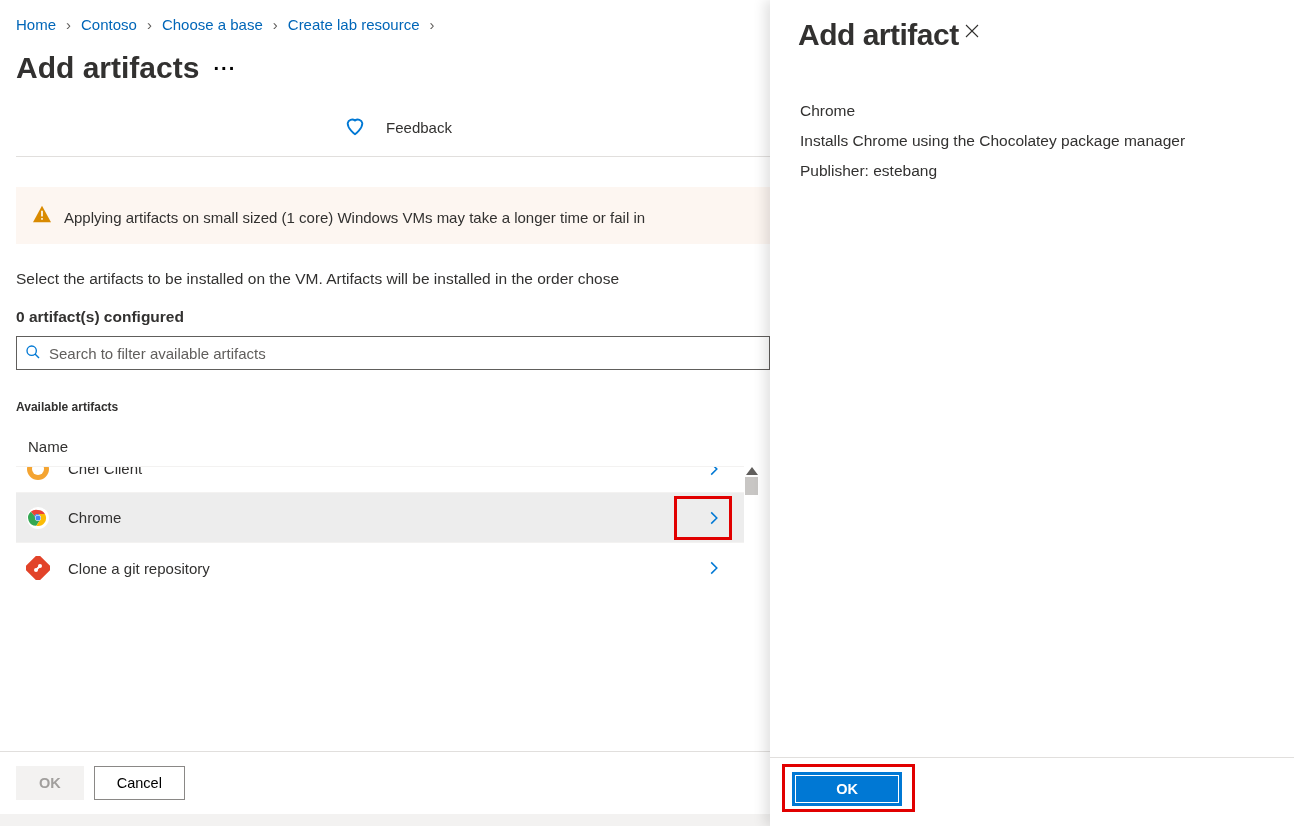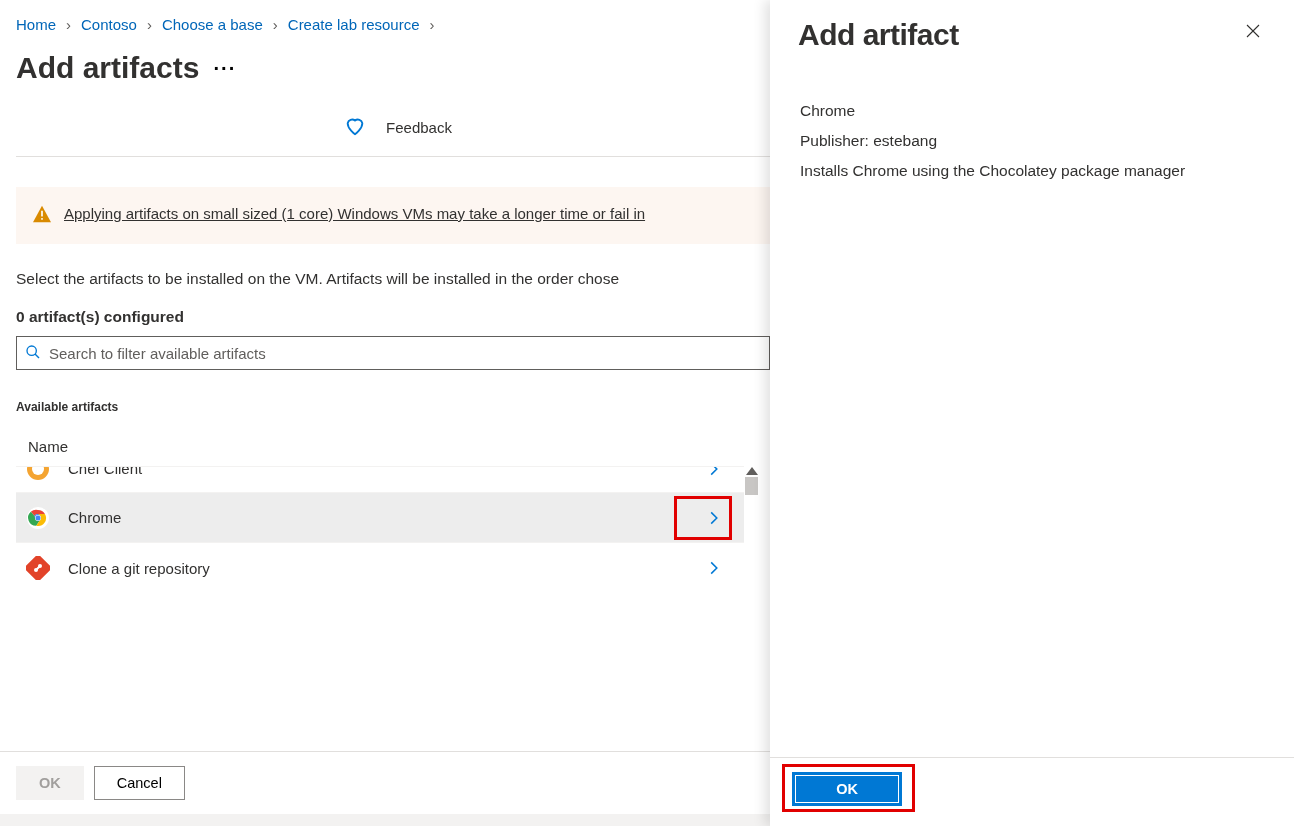--- a/index.html
+++ b/index.html
@@ -16,21 +16,21 @@
   }
   .main { padding: 16px 0 0 16px; width: 770px; }
   .breadcrumb { display:flex; align-items:center; gap:10px; font-size:15px; padding-bottom:16px;}
   .breadcrumb a { color:#0066b8; cursor:pointer; }
   .bc-sep { color:#605e5c; }
   h1.page-title { font-size:30px; font-weight:600; margin:2px 0 20px 0; display:flex; align-items:center; gap:14px;}
   .ellipsis-btn { font-size:20px; color:#000; cursor:pointer; letter-spacing:1px; line-height:0; }
   .feedback-row { display:flex; align-items:center; gap:20px; padding:10px 0 16px 10px; border-bottom:1px solid #e1dfdd; margin-bottom:30px;justify-content:center;}
   .heart-icon svg { width:22px; height:22px; stroke:#0078d4; fill:none; stroke-width:2;}
   .feedback-text { font-size:15px;}
-  .warning-banner { background:#fdf6f1; padding:18px 16px; display:flex; align-items:flex-start; gap:12px; margin-bottom:26px; font-size:15px;text-decoration:underline;}
+  .warning-banner { background:#fdf6f1; padding:18px 16px; display:flex; align-items:flex-end; gap:12px; margin-bottom:26px; font-size:15px;}
   .warn-icon { width:20px; height:18px; }
   .intro { font-size:15.5px; margin-bottom:20px;}
   .count { font-weight:700; font-size:15.5px; margin-bottom:10px;}
   .search-box { border:1px solid #605e5c; height:34px; display:flex; align-items:center; padding:0 8px; gap:6px; margin-bottom:30px;}
   .search-box input { border:none; outline:none; flex:1; font-size:15px; color:#1d4ed8;}
   .search-box input::placeholder{color:#605e5c;}
   .mag-icon svg { width:16px; height:16px; stroke:#0078d4; stroke-width:2; fill:none;}
   .section-label { font-size:12px; margin-bottom:14px;font-weight:bold;}
   .col-header { font-weight:400; font-size:15px; padding:10px 12px; border-bottom:1px solid transparent;}
   .artifact-list { border-top:1px solid #f3f2f1; width:728px; position:relative;}
@@ -47,21 +47,21 @@
   .red-box { position:absolute; border:3px solid #e10000; pointer-events:none;}
   .scrollbar-stub { position:absolute; right:-14px; top:10px; width:13px; height:18px; background:#c8c6c4;}
   .scrollbar-triangle { position:absolute; right:-14px; top:0; width:0;height:0; border-left:6px solid transparent; border-right:6px solid transparent; border-bottom:8px solid #605e5c;}
   .footer-bar { position:absolute; left:0; bottom:12px; padding:14px 16px; display:flex; gap:10px; border-top:1px solid #e1dfdd; width:770px; background:#fff;}
   .btn { height:34px; padding:0 22px; font-size:14.5px; border:1px solid #8a8886; background:#fff; cursor:pointer;}
   .btn.disabled { background:#f3f2f1; color:#a19f9d; border-color:#f3f2f1; font-weight:600;}
   .bottom-gray-strip { position:absolute; left:0; bottom:0; height:12px; width:770px; background:#f3f2f1;}
 
   
   .panel { position:absolute; top:0; right:0; width:524px; height:826px; background:#fff; box-shadow:-5px 0 12px rgba(0,0,0,.12); display:flex; flex-direction:column;}
-  .panel-head { display:flex; align-items:flex-start; justify-content:space-between; padding:18px 28px 10px 28px;}
+  .panel-head { display:flex; align-items:flex-start; padding:18px 28px 10px 28px;}
   .panel-title { font-size:30px; font-weight:600; letter-spacing:-0.5px;}
   .close-btn { cursor:pointer; padding:4px;}
   .close-btn svg { width:18px; height:18px; stroke:#323130; stroke-width:1.5;}
   .panel-body { padding:40px 30px 0 30px; flex:1; font-size:15.5px;}
   .panel-body .line { margin-bottom:12px;}
   .panel-foot { border-top:1px solid #e1dfdd; padding:14px 22px 20px 22px; position:relative;}
   .ok-primary { background:#0078d4; color:#fff; border:1px solid #0078d4; font-weight:600; height:34px; width:110px; font-size:14.5px; cursor:pointer; position:relative;}
   .ok-primary::before{ content:""; position:absolute; inset:2px; border:1px solid #fff;}
 </style>
 </head>
@@ -192,20 +192,20 @@
     <span class="panel-title">Add artifact</span>
     <span class="close-btn">
       <svg viewBox="0 0 24 24">
           <line x1="4" y1="4" x2="20" y2="20"></line>
           <line x1="20" y1="4" x2="4" y2="20"></line>
         </svg>
     </span>
   </div>
   <div class="panel-body">
     <div class="line">Chrome</div>
+    <div class="line">Installs Chrome using the Chocolatey package manager</div>
     <div class="line">Publisher: estebang</div>
-    <div class="line">Installs Chrome using the Chocolatey package manager</div>
   </div>
   <div class="panel-foot">
     <button class="ok-primary">OK</button>
     <span class="red-box" style="left:12px; top:6px; width:133px; height:48px;"></span>
   </div>
 </div>
 
 </body></html>

